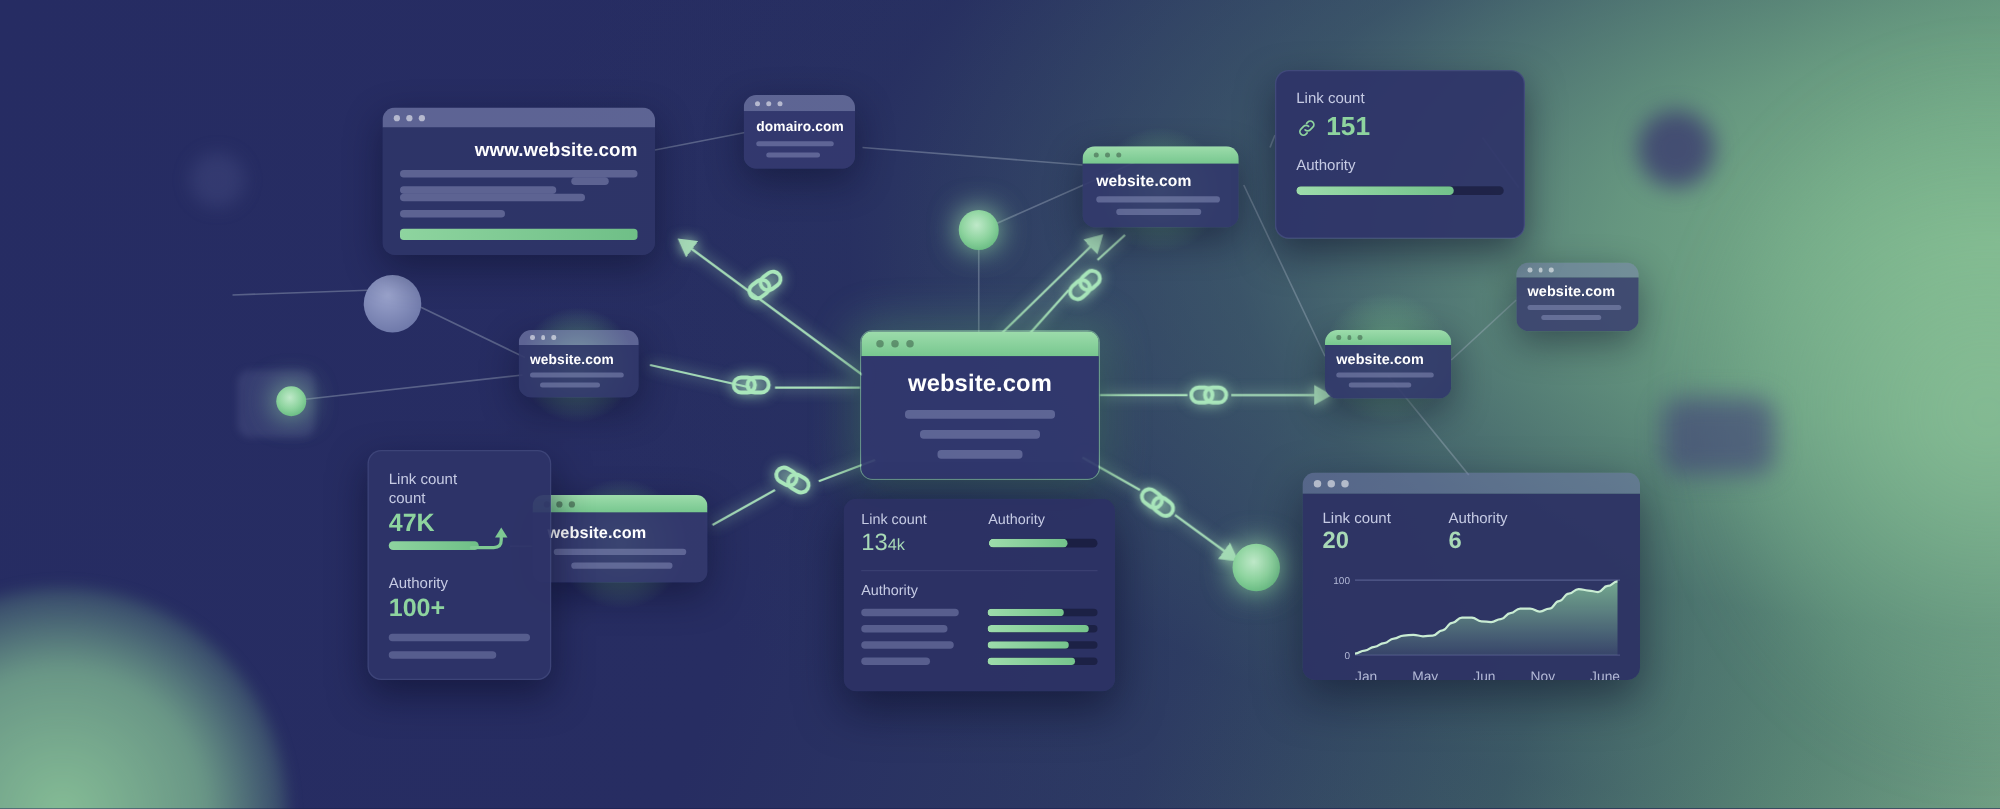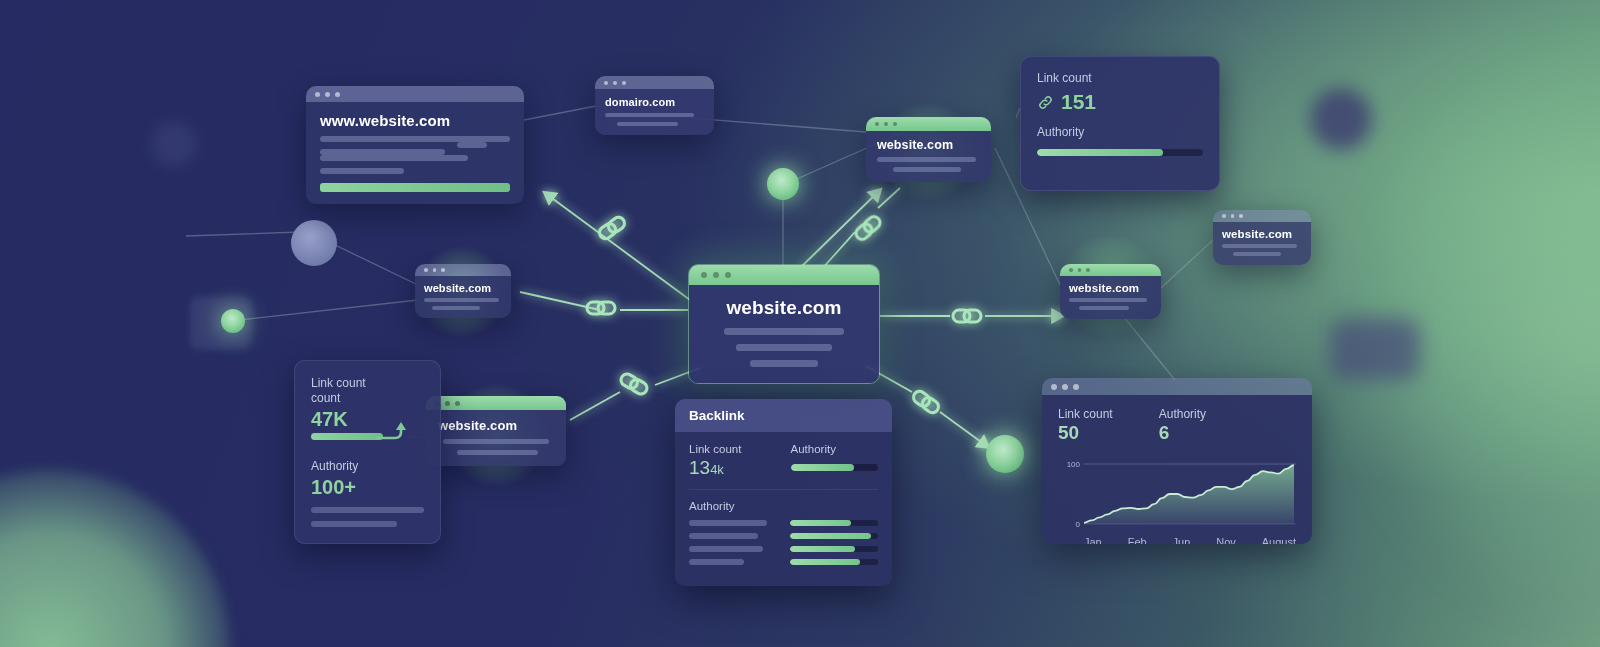--- a/index.html
+++ b/index.html
@@ -38,23 +38,23 @@
   
   #card-main{left:688px;top:264px;width:190px;border:1px solid rgba(150,220,170,.55);
      box-shadow:0 0 34px 6px rgba(120,210,150,.30),0 12px 34px rgba(8,10,35,.5);}
   #card-main .bar-top{height:19px;}
   #card-main .card-body{padding:12px 18px 16px;background:rgba(49,55,110,0.92);}
   #card-main .site{font-size:19px;text-align:center;}
   #card-main .ln{margin-top:9px;}
 
   #card-www{left:306px;top:86px;width:218px;}
   #card-www .card-body{background:rgba(47,53,104,0.9);padding:10px 14px 12px;}
-  #card-www .site{font-size:15px;}
-
-  #card-domairo{left:595px;top:76px;width:119px;}
+  #card-www .site{font-size:15px;text-align:right;}
+
+  #card-domairo{left:595px;top:76px;width:89px;}
   #card-domairo .card-body{padding:7px 10px 9px;background:rgba(52,58,112,0.9);}
   #card-domairo .site{font-size:11px;}
   #card-domairo .ln{height:4px;margin-top:5px;}
 
   #card-w-left{left:415px;top:264px;width:96px;}
   #card-w-left .bar-top{height:12px;}
   #card-w-left .card-body{padding:6px 9px 8px;background:rgba(50,56,108,0.9);}
   #card-w-left .site{font-size:11px;}
   #card-w-left .ln{height:4px;margin-top:4px;}
 
@@ -391,21 +391,20 @@
         <path d="M26 2 L31 10 L21 10 Z" fill="#7ec993"></path>
       </svg>
     </div>
     <div class="lbl" style="margin-top:10px">Authority</div>
     <div class="val">100+</div>
     <div class="gl" style="width:100%"></div>
     <div class="gl" style="width:76%"></div>
   </div>
 
   <div id="panel-backlink">
-    <div class="hd">Backlink</div>
     <div class="bd">
       <div class="bl-row">
         <div class="bl-col">
           <div class="lbl">Link count</div>
           <div class="bl-num">
             <span>13</span><small>4k</small>
           </div>
         </div>
         <div class="bl-col">
           <div class="lbl">Authority</div>
@@ -445,21 +444,21 @@
   <div id="card-chart">
     <div class="bar-top">
       <i class="dot" style="width:6px;height:6px"></i>
         <i class="dot" style="width:6px;height:6px"></i>
         <i class="dot" style="width:6px;height:6px"></i>
     </div>
     <div class="bd">
       <div class="ch-stats">
         <div>
           <div class="lbl">Link count</div>
-          <div class="val">50</div>
+          <div class="val">20</div>
         </div>
         <div>
           <div class="lbl">Authority</div>
           <div class="val">6</div>
         </div>
       </div>
       <div class="ch-wrap">
         <svg width="238" height="80" viewBox="0 0 238 80" id="chartSvg">
           <defs>
             <linearGradient id="areaFill" x1="0" y1="0" x2="0" y2="1">
@@ -469,22 +468,22 @@
           </defs>
           <line x1="26" y1="10" x2="238" y2="10" stroke="#7d86b8" stroke-opacity=".5" stroke-width="1"></line>
           <line x1="26" y1="70" x2="238" y2="70" stroke="#7d86b8" stroke-opacity=".35" stroke-width="1"></line>
           <path id="areaPath" fill="url(#areaFill)" d="M26.0,68.8 C29.9,68.8 29.9,66.4 33.8,66.4 C37.7,66.4 37.7,63.4 41.6,63.4 C45.4,63.4 45.4,60.4 49.3,60.4 C53.2,60.4 53.2,56.8 57.1,56.8 C61.0,56.8 61.0,54.4 64.9,54.4 C68.8,54.4 68.8,53.8 72.7,53.8 C76.6,53.8 76.6,55.0 80.4,55.0 C84.3,55.0 84.3,54.4 88.2,54.4 C92.1,54.4 92.1,50.2 96.0,50.2 C99.9,50.2 99.9,44.2 103.8,44.2 C107.7,44.2 107.7,40.0 111.6,40.0 C115.4,40.0 115.4,40.0 119.3,40.0 C123.2,40.0 123.2,43.0 127.1,43.0 C131.0,43.0 131.0,43.6 134.9,43.6 C138.8,43.6 138.8,41.2 142.7,41.2 C146.6,41.2 146.6,36.4 150.4,36.4 C154.3,36.4 154.3,32.8 158.2,32.8 C162.1,32.8 162.1,32.8 166.0,32.8 C169.9,32.8 169.9,35.2 173.8,35.2 C177.7,35.2 177.7,32.8 181.6,32.8 C185.4,32.8 185.4,26.8 189.3,26.8 C193.2,26.8 193.2,20.8 197.1,20.8 C201.0,20.8 201.0,17.2 204.9,17.2 C208.8,17.2 208.8,18.4 212.7,18.4 C216.6,18.4 216.6,19.6 220.4,19.6 C224.3,19.6 224.3,14.8 228.2,14.8 C232.1,14.8 232.1,11.2 236.0,11.2 L236,70 L26,70 Z"></path>
           <path id="linePath" fill="none" stroke="#c9ecd3" stroke-width="1.8" stroke-linejoin="round" d="M26.0,68.8 C29.9,68.8 29.9,66.4 33.8,66.4 C37.7,66.4 37.7,63.4 41.6,63.4 C45.4,63.4 45.4,60.4 49.3,60.4 C53.2,60.4 53.2,56.8 57.1,56.8 C61.0,56.8 61.0,54.4 64.9,54.4 C68.8,54.4 68.8,53.8 72.7,53.8 C76.6,53.8 76.6,55.0 80.4,55.0 C84.3,55.0 84.3,54.4 88.2,54.4 C92.1,54.4 92.1,50.2 96.0,50.2 C99.9,50.2 99.9,44.2 103.8,44.2 C107.7,44.2 107.7,40.0 111.6,40.0 C115.4,40.0 115.4,40.0 119.3,40.0 C123.2,40.0 123.2,43.0 127.1,43.0 C131.0,43.0 131.0,43.6 134.9,43.6 C138.8,43.6 138.8,41.2 142.7,41.2 C146.6,41.2 146.6,36.4 150.4,36.4 C154.3,36.4 154.3,32.8 158.2,32.8 C162.1,32.8 162.1,32.8 166.0,32.8 C169.9,32.8 169.9,35.2 173.8,35.2 C177.7,35.2 177.7,32.8 181.6,32.8 C185.4,32.8 185.4,26.8 189.3,26.8 C193.2,26.8 193.2,20.8 197.1,20.8 C201.0,20.8 201.0,17.2 204.9,17.2 C208.8,17.2 208.8,18.4 212.7,18.4 C216.6,18.4 216.6,19.6 220.4,19.6 C224.3,19.6 224.3,14.8 228.2,14.8 C232.1,14.8 232.1,11.2 236.0,11.2"></path>
           <text x="22" y="13" text-anchor="end" fill="#b3b9d6" font-size="8" font-family="Liberation Sans, sans-serif" id="yTop">100</text>
           <text x="22" y="73" text-anchor="end" fill="#b3b9d6" font-size="8" font-family="Liberation Sans, sans-serif" id="yBot">0</text>
         </svg>
         <div class="xlabels" id="xlabels">
             <span>Jan</span>
-            <span>Feb</span>
+            <span>May</span>
             <span>Jun</span>
             <span>Nov</span>
-            <span>August</span>
+            <span>June</span>
           </div>
       </div>
     </div>
   </div>
 
 </div>
 
 </body></html>

